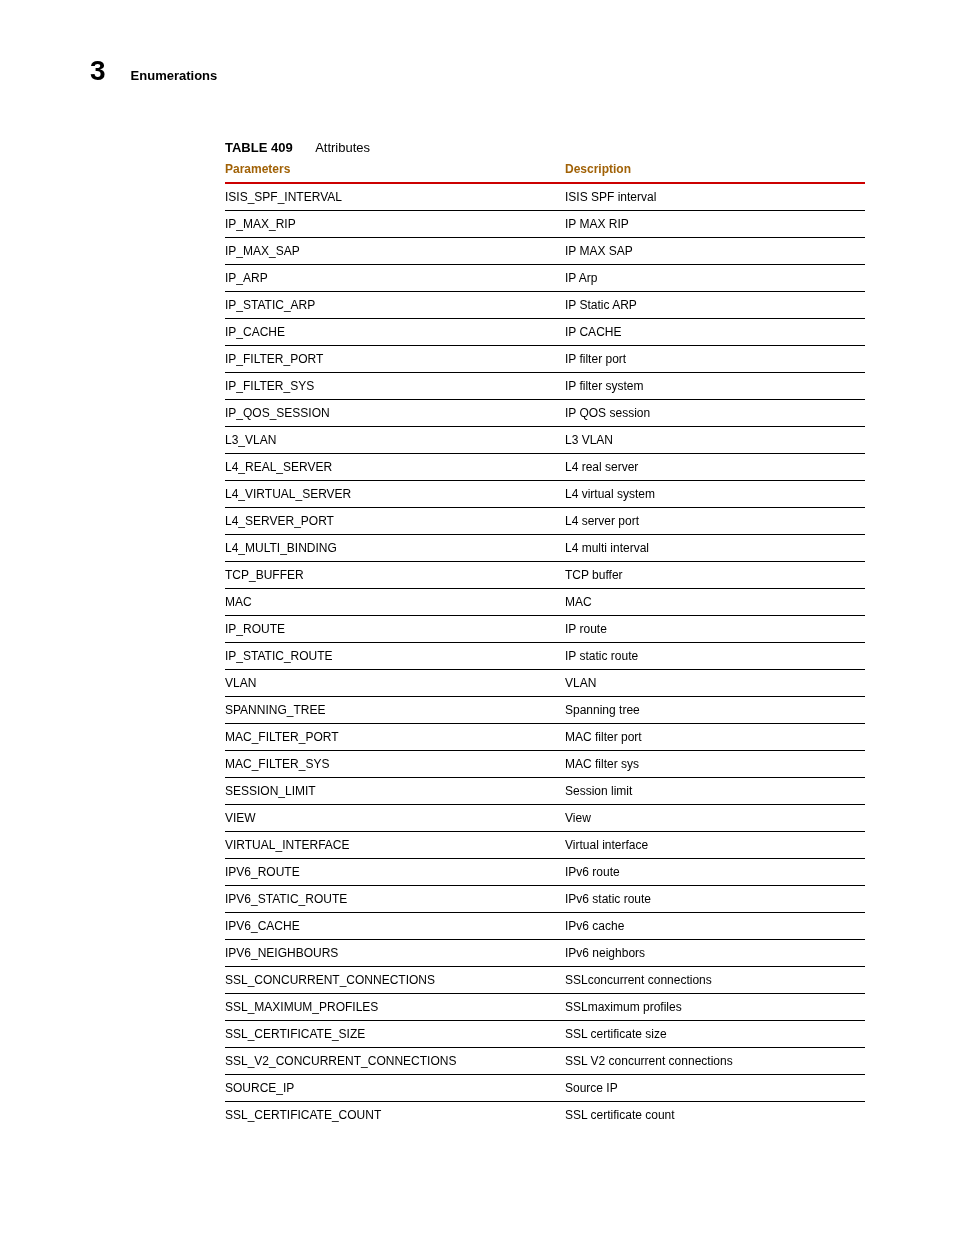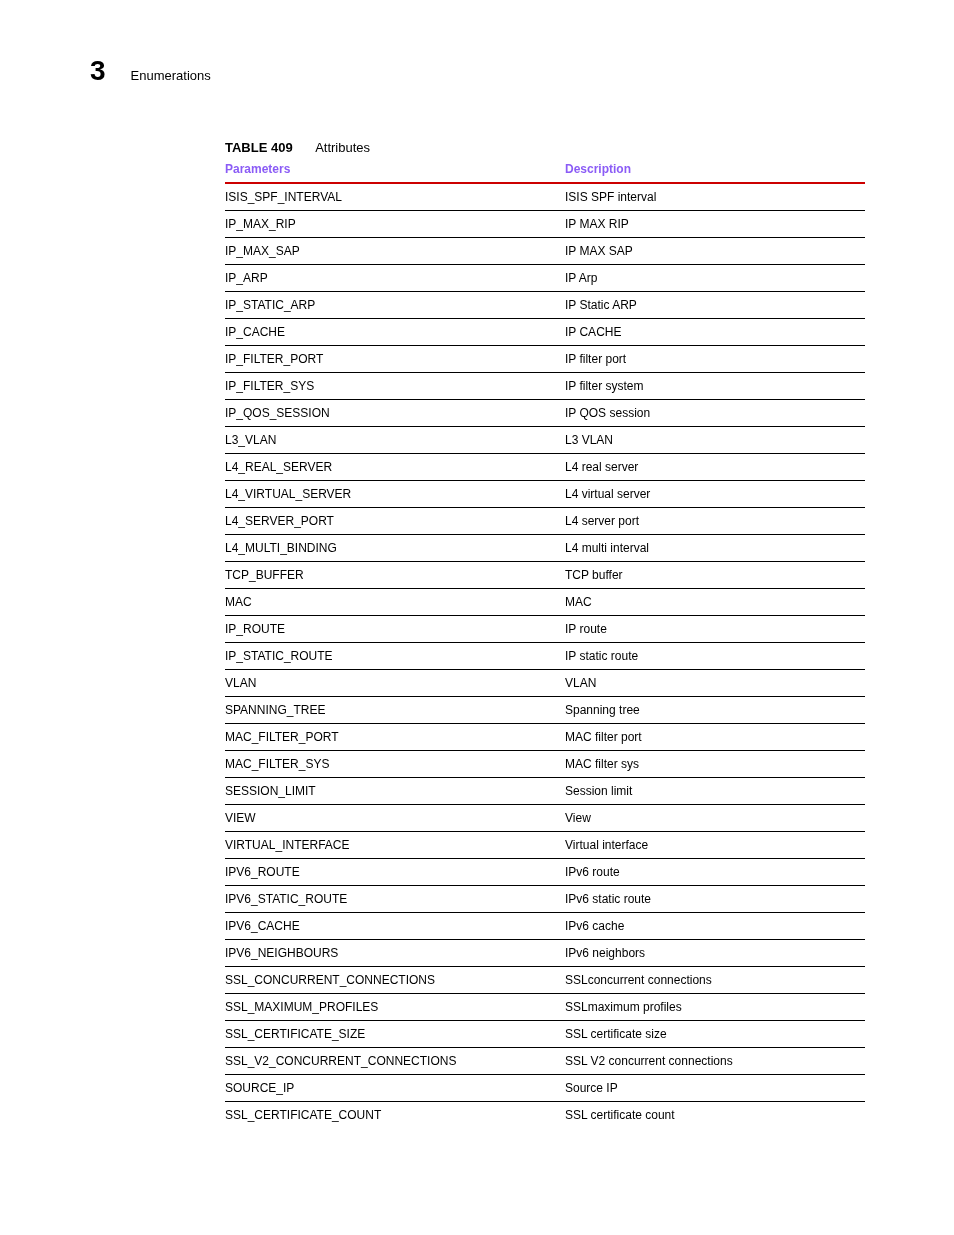--- a/index.html
+++ b/index.html
@@ -23,21 +23,21 @@
       gap: 25px;
     }
     .chapter-number {
       font-size: 28px;
       font-weight: bold;
       color: #000;
     }
     .section-title {
       font-size: 13px;
       color: #000;
-      font-weight: normal;
+      font-weight: bold;
     }
     .content {
       position: absolute;
       top: 138px;
       left: 225px;
       width: 640px;
     }
     .table-title {
     }
     .table-number {
@@ -54,21 +54,21 @@
       width: 100%;
       border-collapse: collapse;
     }
     thead tr {
       border-bottom: 2px solid #cc0000;
     }
     th {
       text-align: left;
       font-size: 12px;
       font-weight: bold;
-      color: #8b5cf6;
+      color: #a16207;
       padding: 6px 0;
     }
     th.col-param {
       width: 340px;
     }
     tbody tr {
       border-bottom: 1px solid #000;
     }
     tbody tr:last-child {
       border-bottom: none;
@@ -140,21 +140,21 @@
         <tr>
           <td>L3_VLAN</td>
           <td>L3 VLAN</td>
         </tr>
         <tr>
           <td>L4_REAL_SERVER</td>
           <td>L4 real server</td>
         </tr>
         <tr>
           <td>L4_VIRTUAL_SERVER</td>
-          <td>L4 virtual server</td>
+          <td>L4 virtual system</td>
         </tr>
         <tr>
           <td>L4_SERVER_PORT</td>
           <td>L4 server port</td>
         </tr>
         <tr>
           <td>L4_MULTI_BINDING</td>
           <td>L4 multi interval</td>
         </tr>
         <tr>

